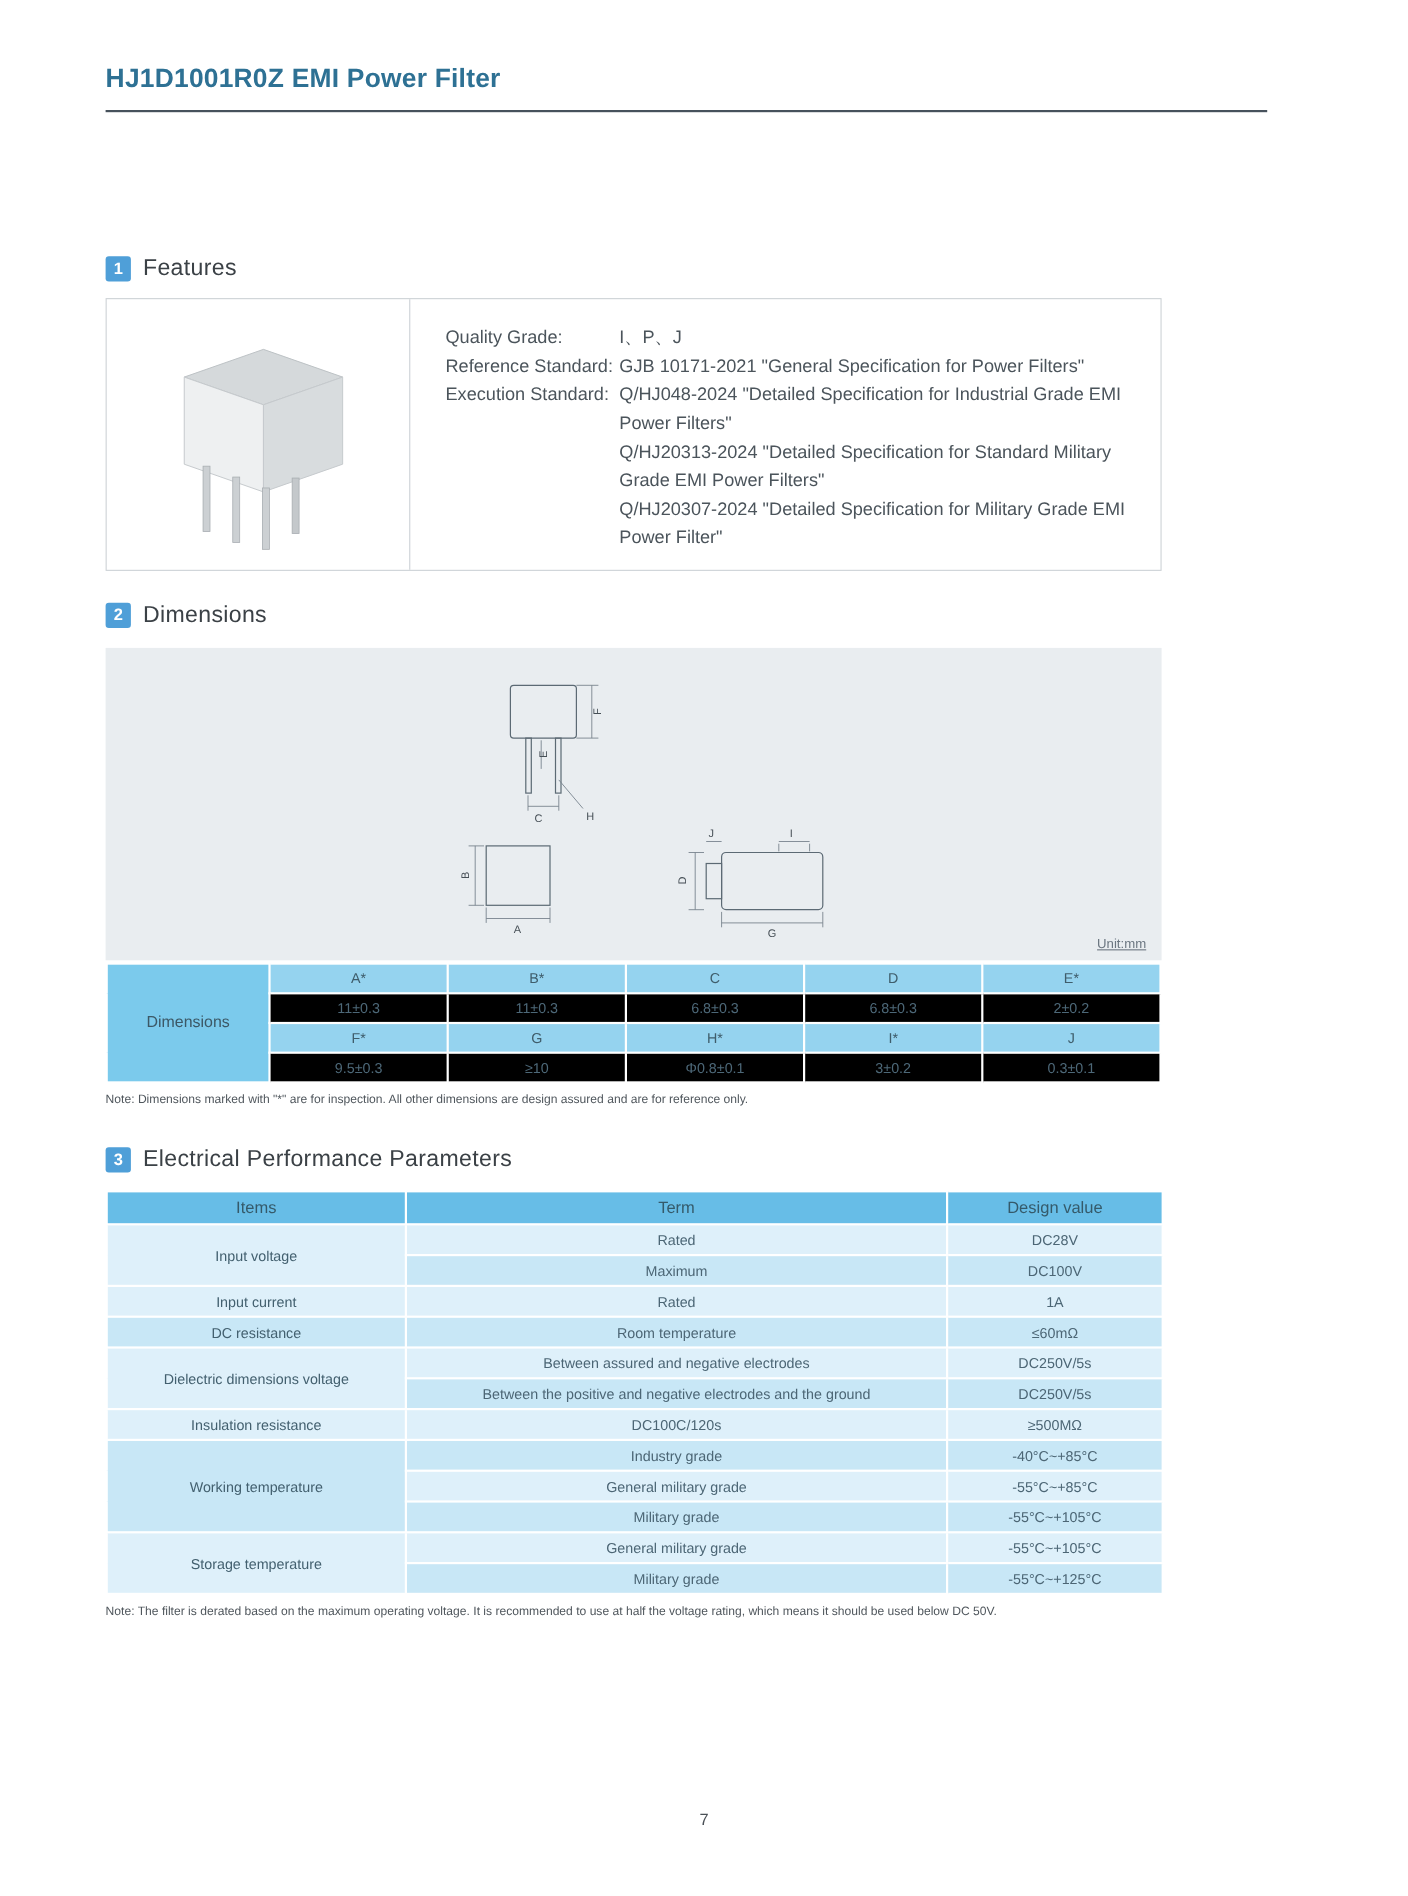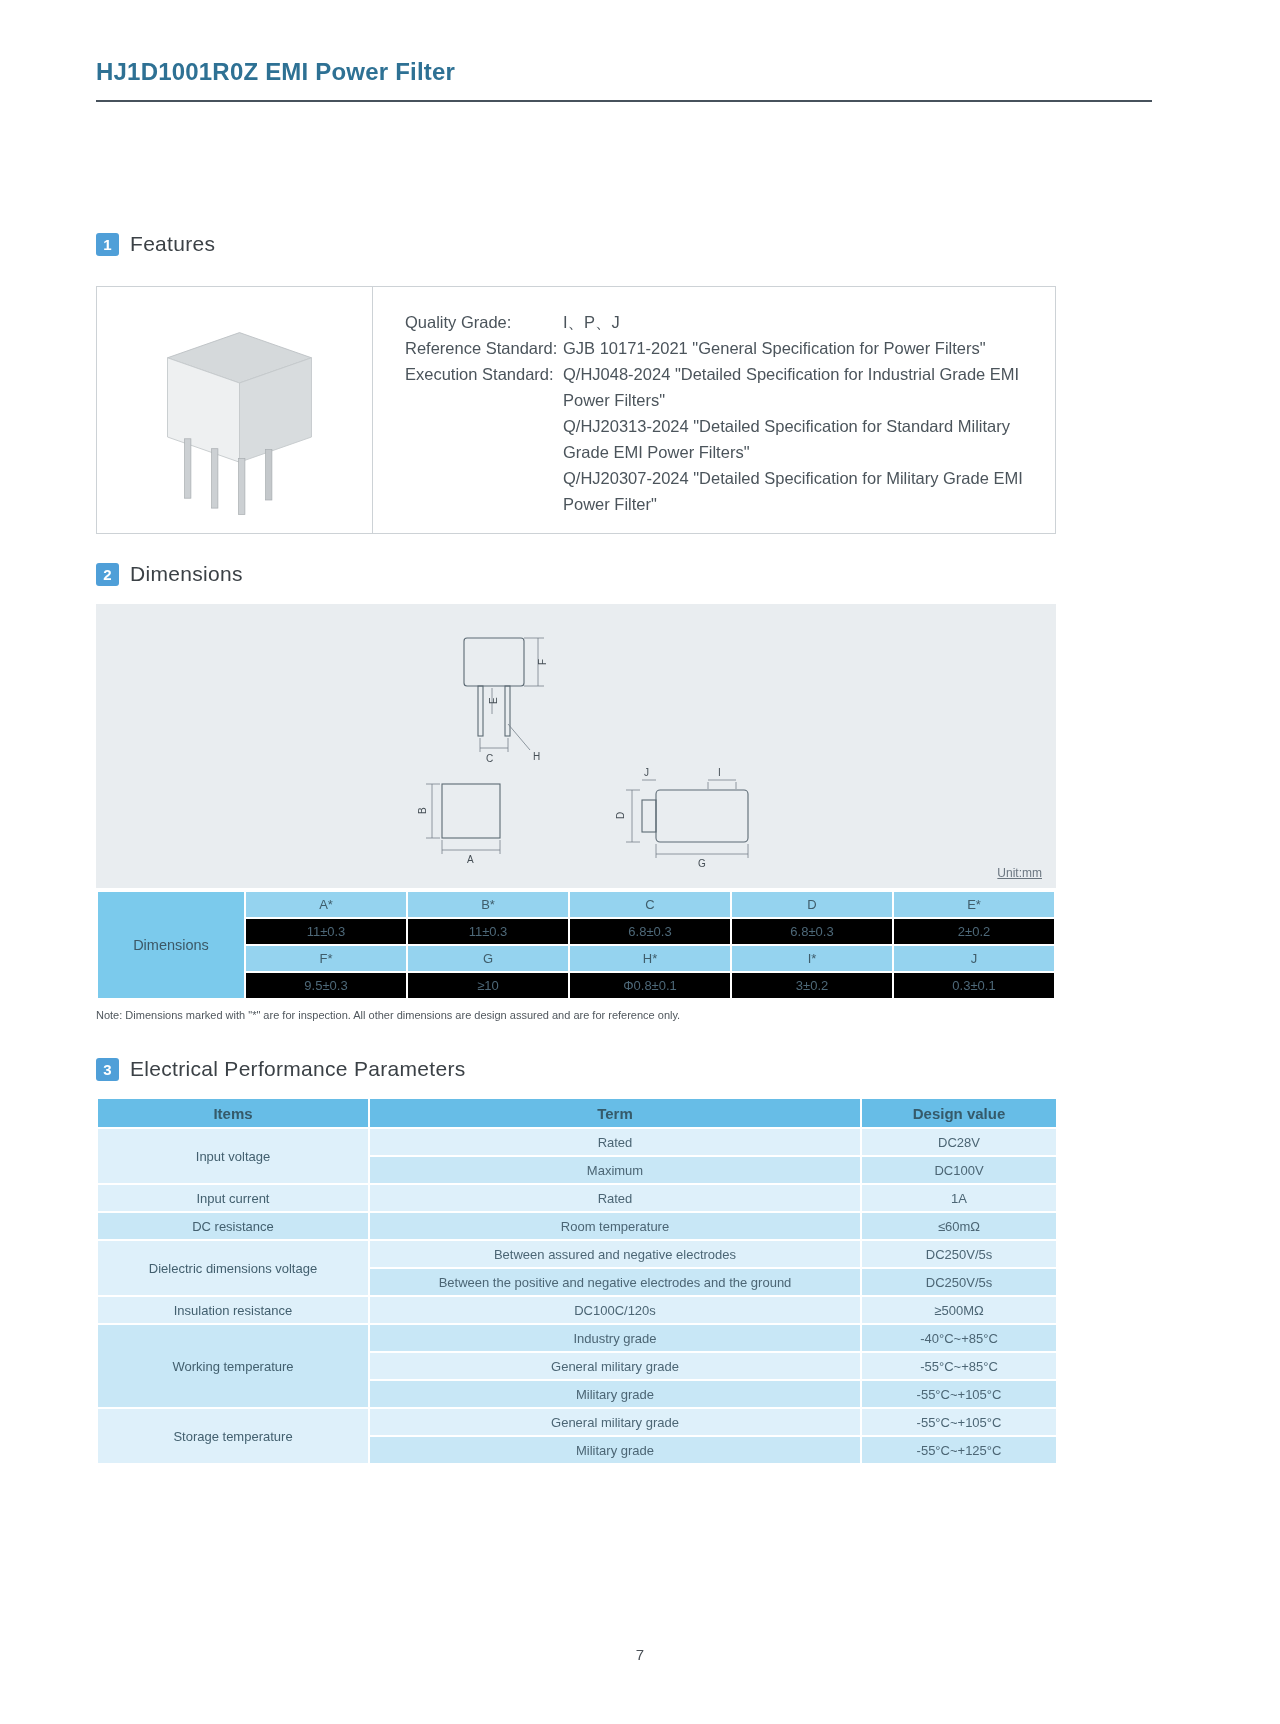--- a/index.html
+++ b/index.html
@@ -20,21 +20,21 @@
   .sec-heading.first { margin-top:130px; }
   .badge {
     display:inline-flex; align-items:center; justify-content:center;
     width:23px; height:23px; background:#4f9fd8; color:#ffffff;
     font-size:15px; font-weight:bold; border-radius:3px; margin-right:11px;
   }
   .sec-title { font-size:21px; color:#3b4146; font-weight:500; letter-spacing:0.3px; }
 
   
   .feat-box {
-    margin-top:30px; width:960px; height:248px;
+    margin-top:15px; width:960px; height:248px;
     border:1px solid #cdd2d6; display:flex; background:#fff;
   }
   .feat-img {
     width:276px; border-right:1px solid #cdd2d6;
     display:flex; align-items:center; justify-content:center;
   }
   .feat-text { flex:1; padding:22px 28px 20px 32px; }
   .feat-grid {
     display:grid; grid-template-columns:158px 1fr;
     font-size:16.5px; line-height:26px; color:#4b545b;
@@ -62,21 +62,21 @@
 
   .note { margin-top:9px; font-size:11px; color:#50575d; width:1000px; }
 
   
   .sec-heading.elec { margin-top:36px; }
   .elec-table {
     margin-top:16px; width:960px; border-collapse:collapse; table-layout:fixed;
     font-size:13px; text-align:center;
   }
   .elec-table th {
-    background:#67bde7; color:#355a6a; font-size:15px; font-weight:700;
+    background:#67bde7; color:#355a6a; font-size:15px; font-weight:400;
     height:30px; border:2px solid #ffffff;
   }
   .elec-table td { border:2px solid #ffffff; height:28px; color:#4c6675; }
   .r-l td { background:#def0fa; }
   .r-d td { background:#c8e7f6;margin-top:20px; }
   .elec-table td.i-l { background:#def0fa; color:#43606f; }
   .elec-table td.i-d { background:#c8e7f6; color:#43606f; }
 
   .page-number {
     position:absolute; top:1646px; left:0; width:1280px;
@@ -307,17 +307,18 @@
           <td class="i-l" rowspan="2">Storage temperature</td>
           <td>General military grade</td>
           <td>-55°C~+105°C</td>
         </tr>
         <tr class="r-d">
           <td>Military grade</td>
           <td>-55°C~+125°C</td>
         </tr>
       </tbody>
     </table>
+    <p class="note">Note: The filter is derated based on the maximum operating voltage. It is recommended to use at half the voltage rating, which means it should be used below DC 50V.</p>
   </section>
 
 </div>
 
 <div class="page-number">7</div>
 
 </body></html>

